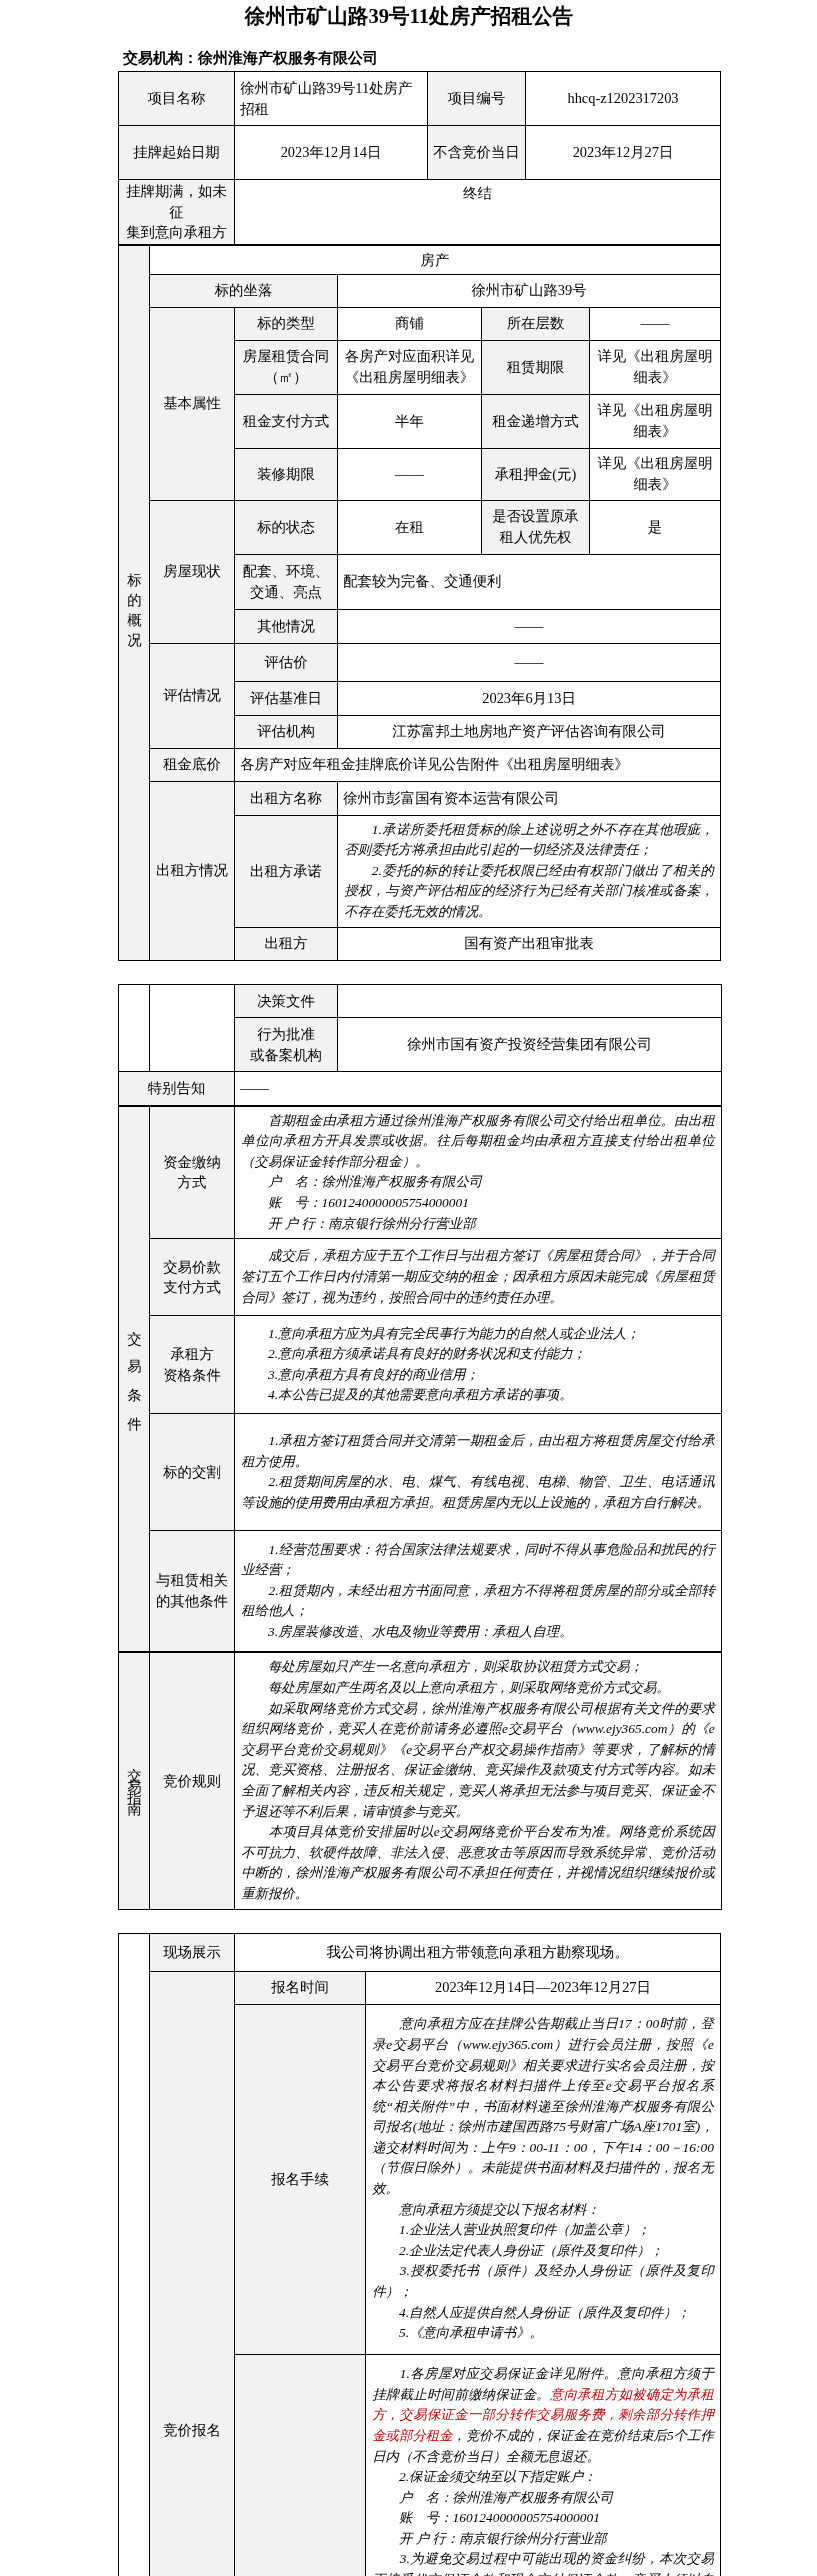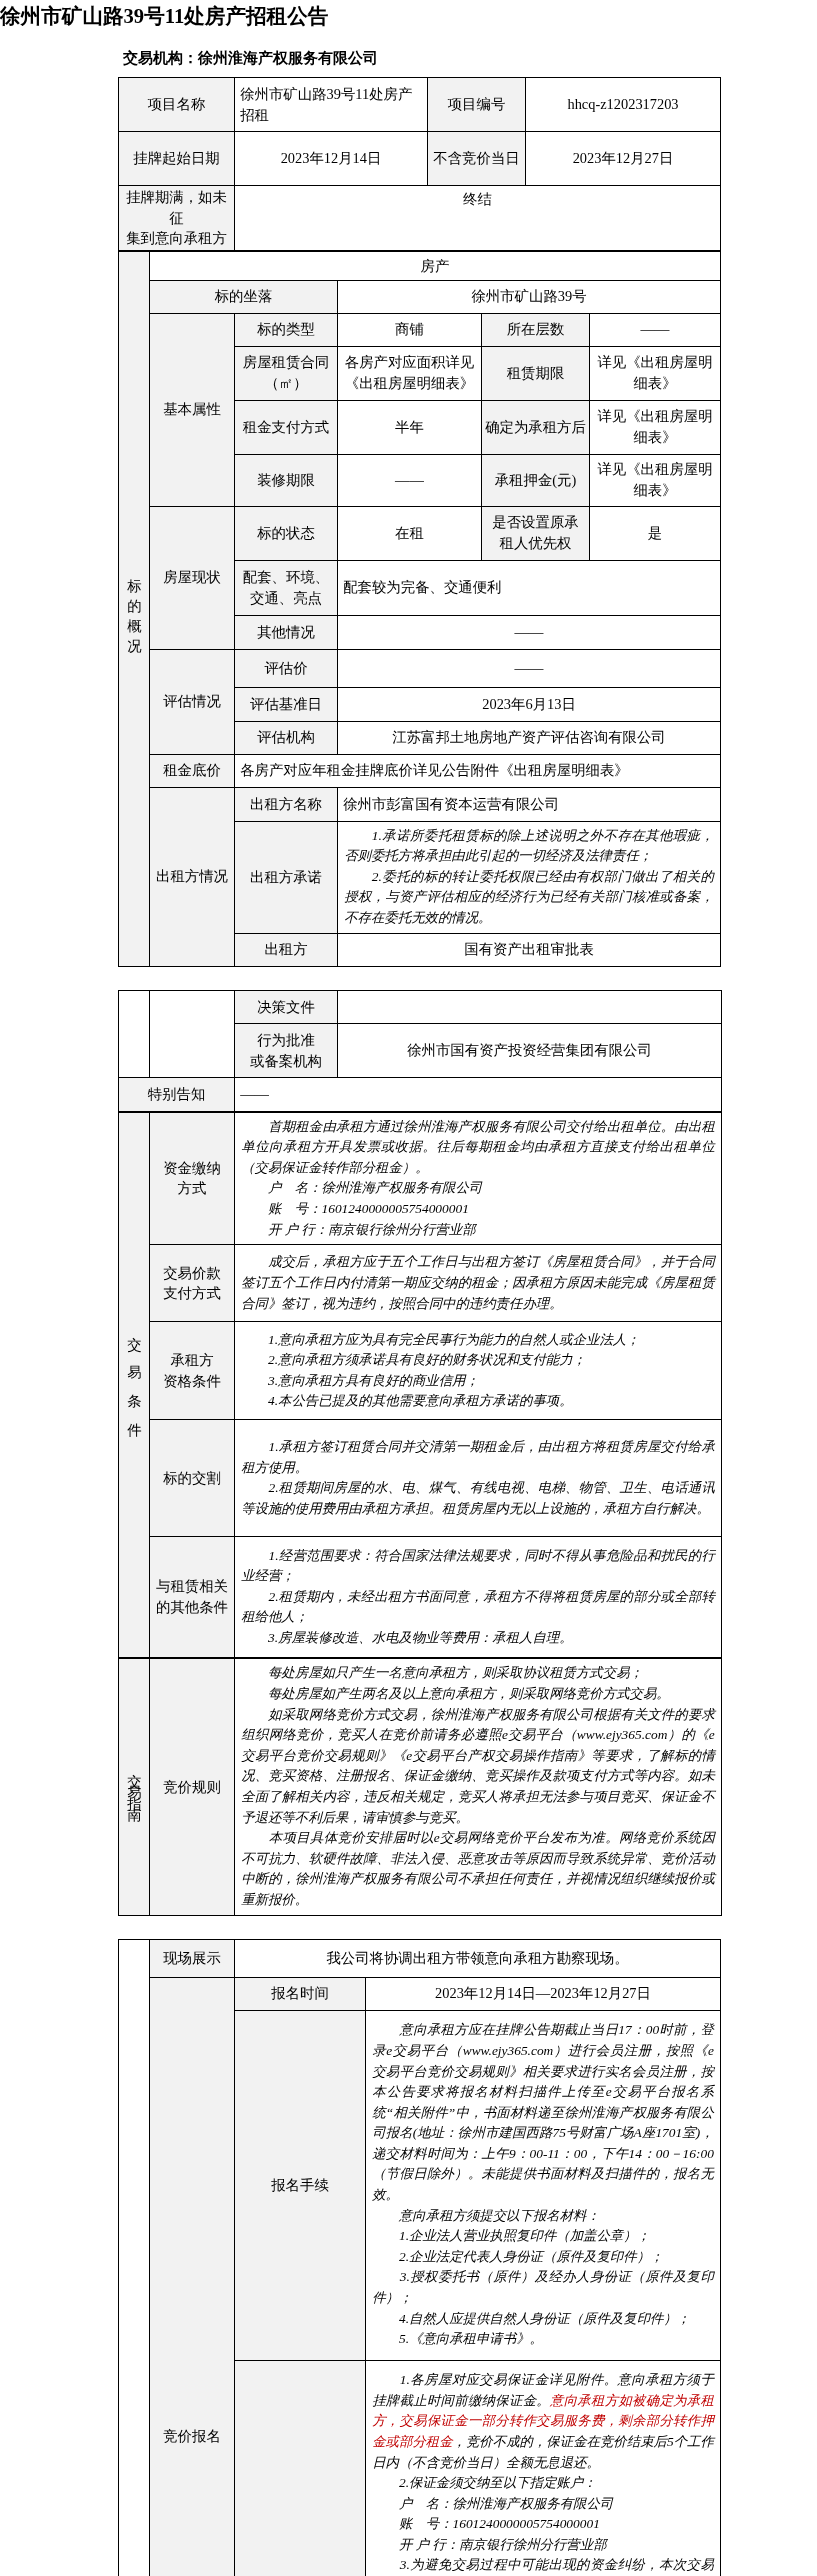--- a/index.html
+++ b/index.html
@@ -1,23 +1,23 @@
 <!DOCTYPE html>
 <html style="font-size:8.2px"><head>
 <meta charset="utf-8">
 <style>
   html,body{margin:0;padding:0;}
   body{
     width:818px;height:3475px;overflow:hidden;background:#ffffff;color:#000;
     font-family:"Liberation Serif","DejaVu Serif",serif;
   }
-  .title{padding-top:5.2px;font-size:20.6px;line-height:23px;font-weight:bold;}
+  .title{padding-top:5.2px;text-align:center;font-size:20.6px;line-height:23px;font-weight:bold;}
   .agency{margin:20.6px 0 0 123px;font-size:15px;line-height:18.5px;font-weight:bold;}
   table{border-collapse:collapse;table-layout:fixed;width:603px;margin-left:118px;border:1.5px solid #000;margin-top:12px;}
-  .t1{margin-top:10px;}
+  .t1{margin-top:4px;}
   td{border:1px solid #000;font-size:14.4px;padding:1px 3.1px;vertical-align:middle;word-break:break-all;}
   .lbl{background:#f2f2f2;text-align:center;white-space:pre-wrap;line-height:20.6px;}
   .lblw{background:#ffffff;text-align:center;white-space:pre-wrap;line-height:20.6px;}
   .val{background:#ffffff;text-align:center;white-space:pre-wrap;line-height:20.6px;}
   .vleft{background:#ffffff;text-align:left;padding-left:5.2px;white-space:pre-wrap;line-height:20.6px;}
   .vtop{background:#ffffff;text-align:center;vertical-align:top;padding:3.1px 5.2px;white-space:pre-wrap;line-height:20.6px;}
   .hdr{background:#ffffff;text-align:center;line-height:20.6px;}
   .txt{background:#ffffff;white-space:pre-wrap;text-align:justify;font-size:13.4px;line-height:20.6px;padding:4.1px 6.2px;font-style:italic;}
   .vert{background:#f2f2f2;text-align:center;vertical-align:middle;padding:0;}
   .vertw{background:#ffffff;}
@@ -85,21 +85,21 @@
 （㎡）</td>
     <td class="val" colspan="2">各房产对应面积详见
 《出租房屋明细表》</td>
     <td class="lbl" colspan="2">租赁期限</td>
     <td class="val">详见《出租房屋明
 细表》</td>
   </tr>
   <tr style="height:54px">
     <td class="lbl">租金支付方式</td>
     <td class="val" colspan="2">半年</td>
-    <td class="lbl" colspan="2">确定为承租方后</td>
+    <td class="lbl" colspan="2">租金递增方式</td>
     <td class="val">详见《出租房屋明
 细表》</td>
   </tr>
   <tr style="height:52px">
     <td class="lbl">装修期限</td>
     <td class="val" colspan="2">——</td>
     <td class="lbl" colspan="2">承租押金(元)</td>
     <td class="val">详见《出租房屋明
 细表》</td>
   </tr>

